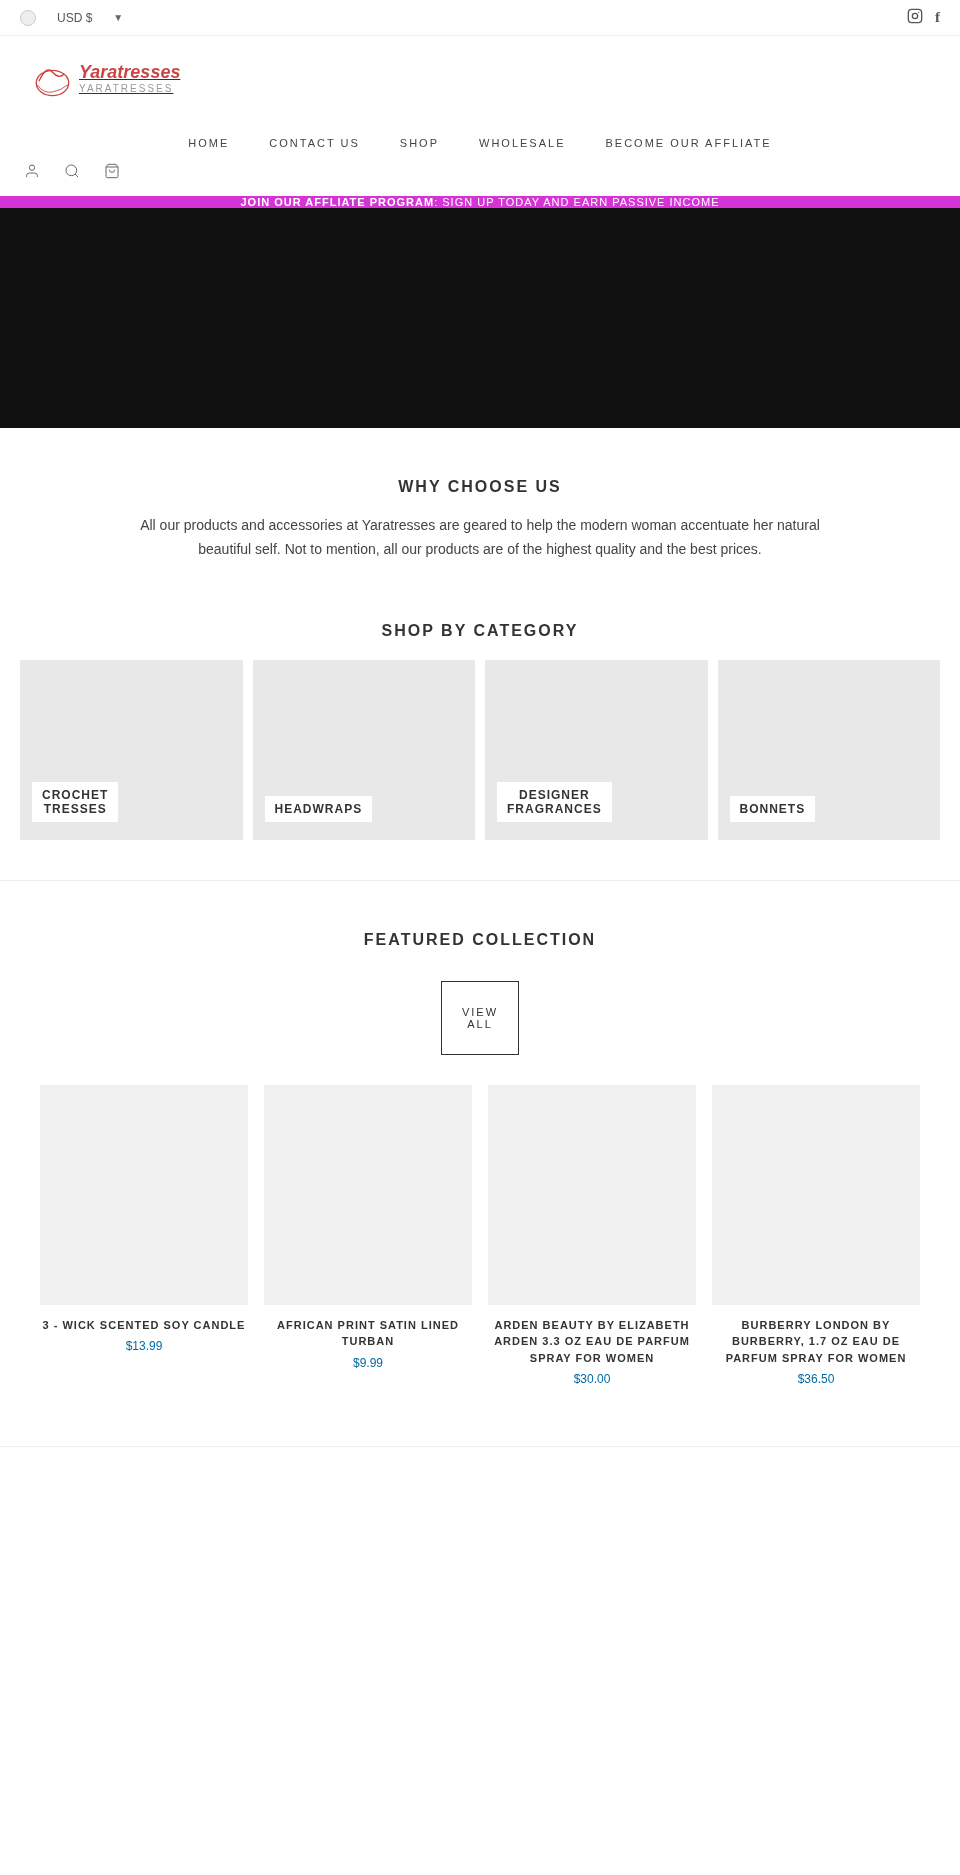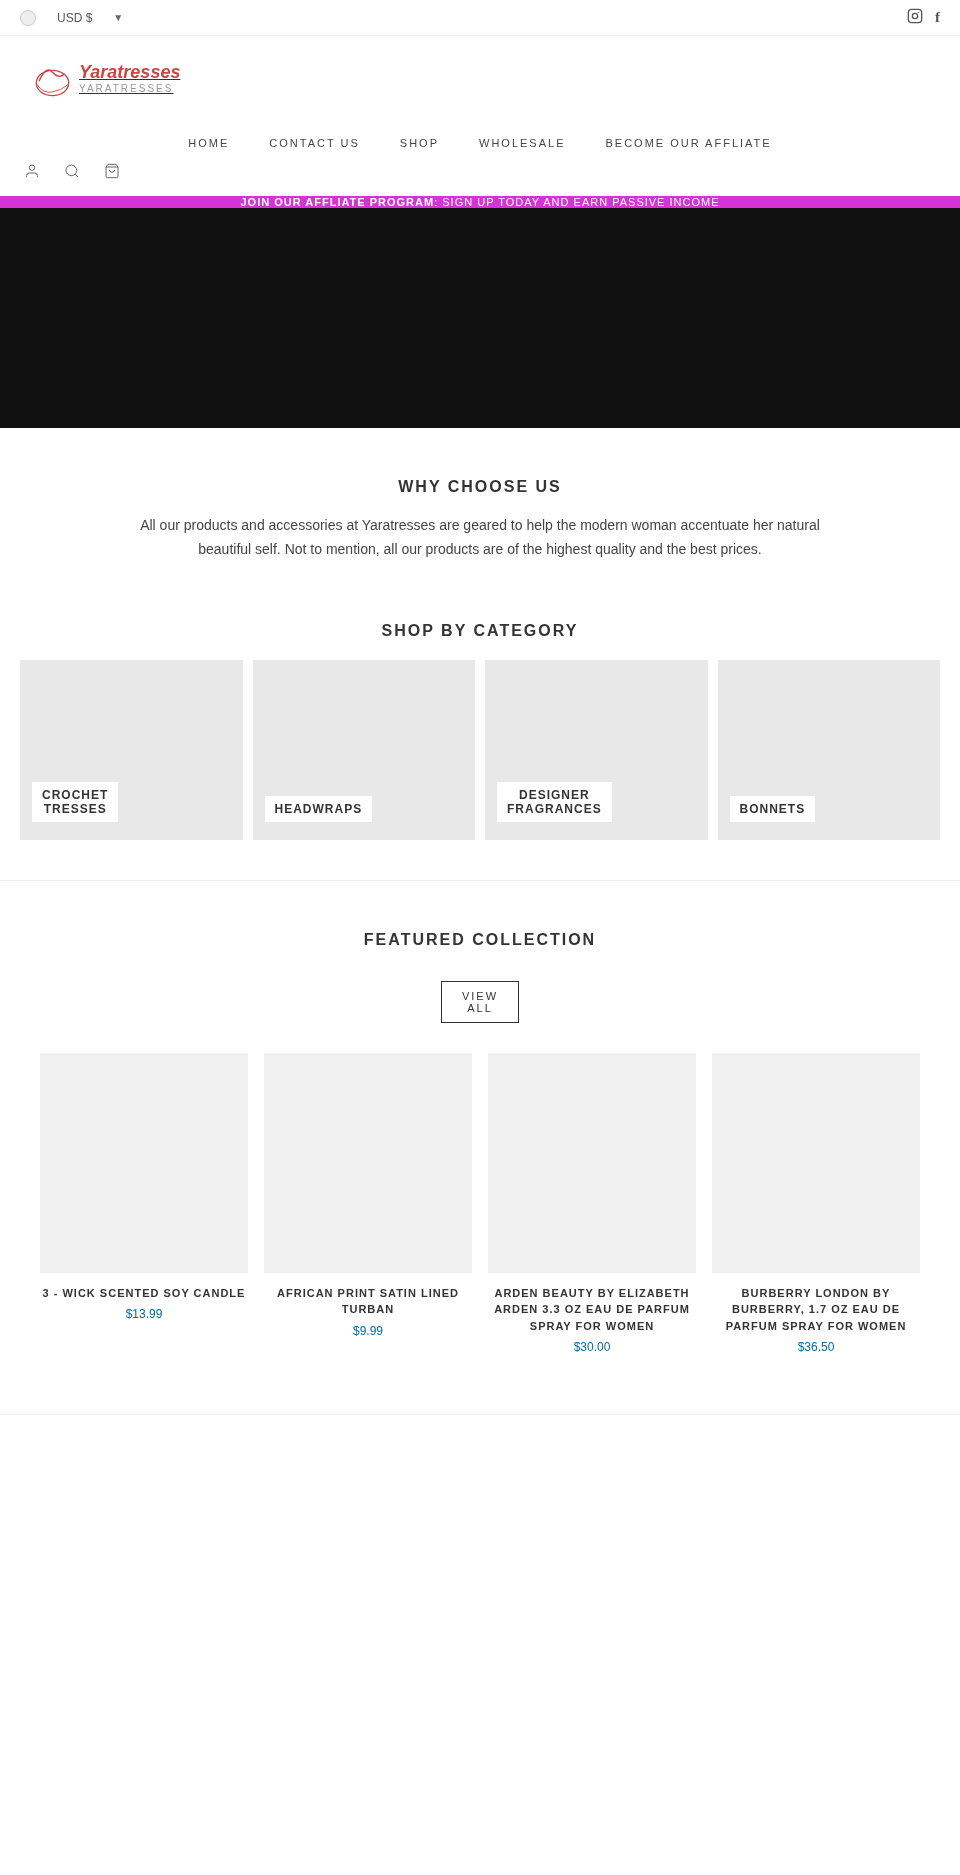--- a/index.html
+++ b/index.html
@@ -142,21 +142,21 @@
     .featured-section {
       border-top: 1px solid #eee;
       padding: 50px 20px 40px;
       text-align: center;
     }
     .view-all-btn {
       display: inline-block;
       border: 1px solid #333;
       font-size: 11px;
       letter-spacing: 2px;
-      padding: 8px 20px;
+      padding: 24px 20px;
       cursor: pointer;
       margin-top: 14px;
       background: #fff;
       color: #333;
     }
 
     
     .products-grid {
       display: grid;
       grid-template-columns: repeat(4, 1fr);

